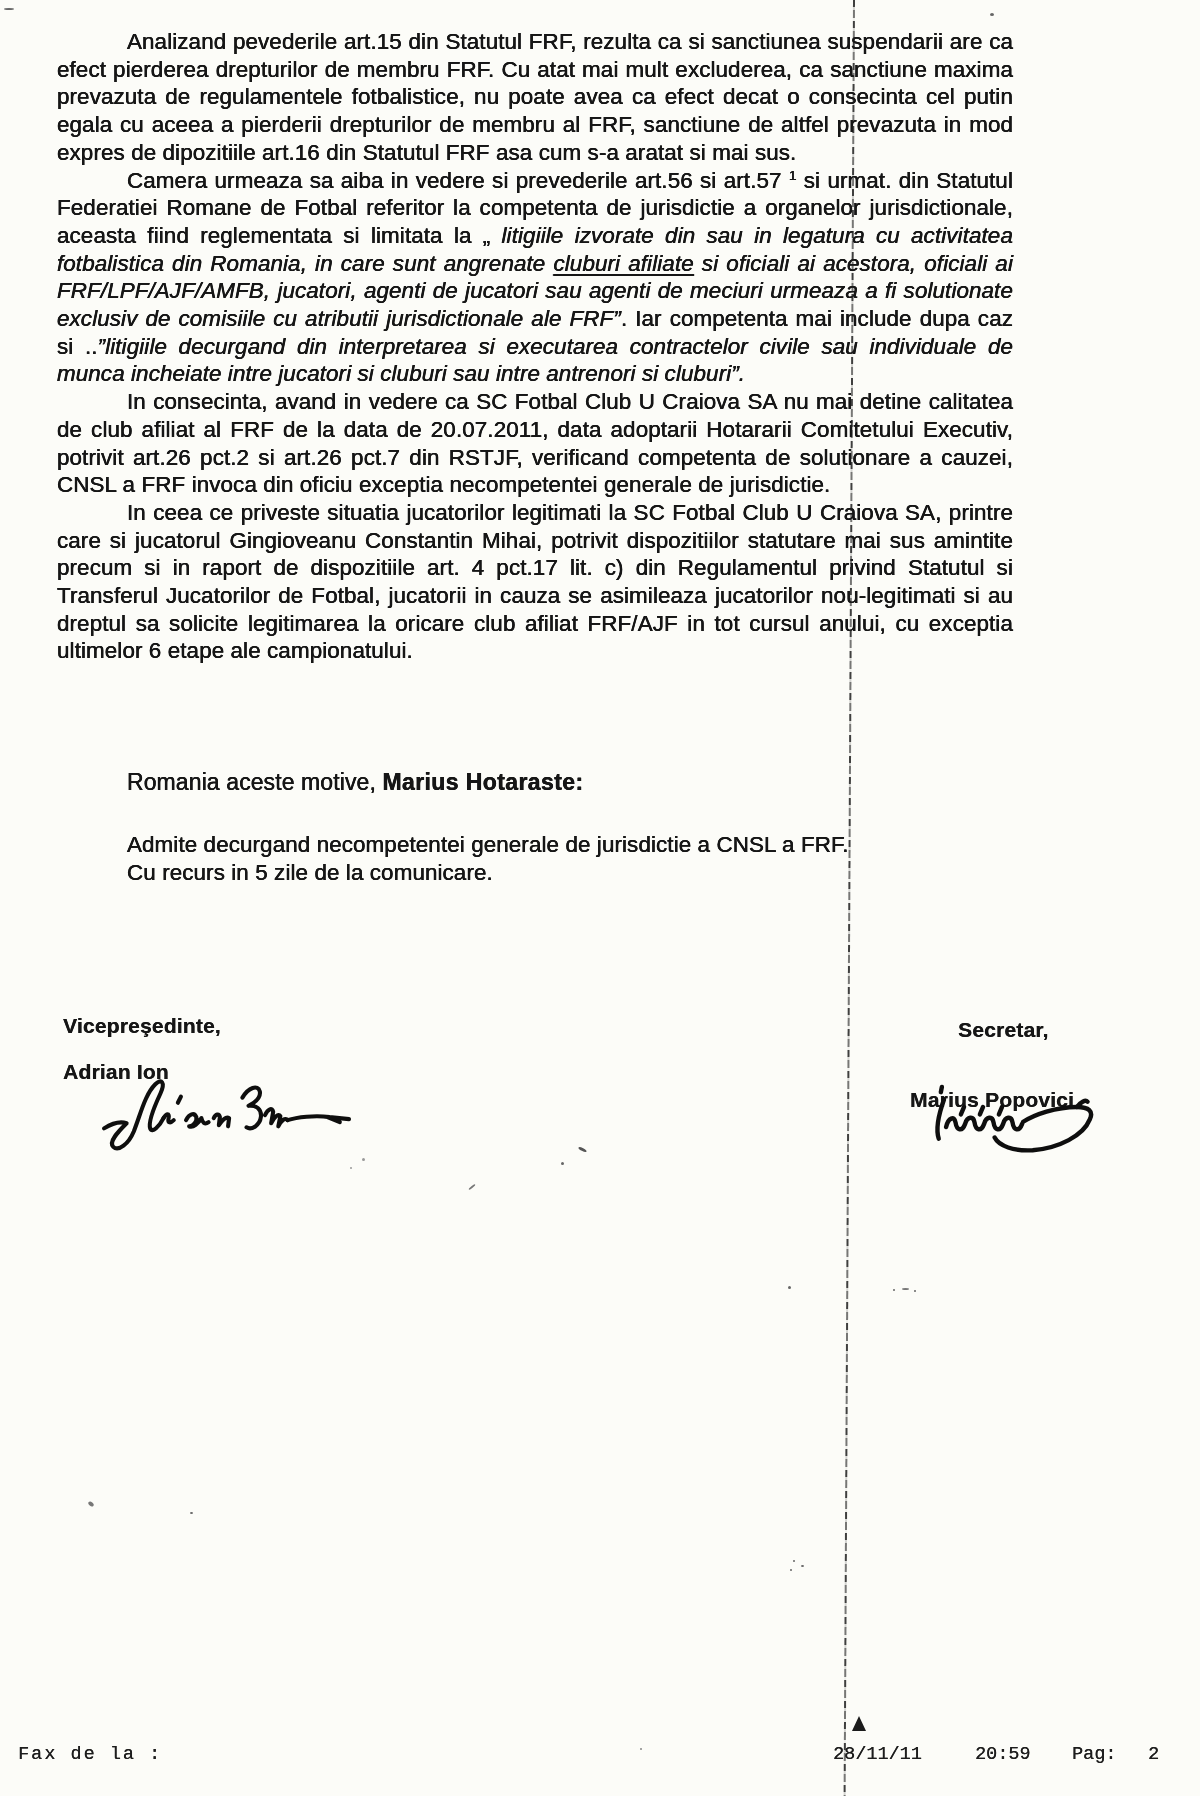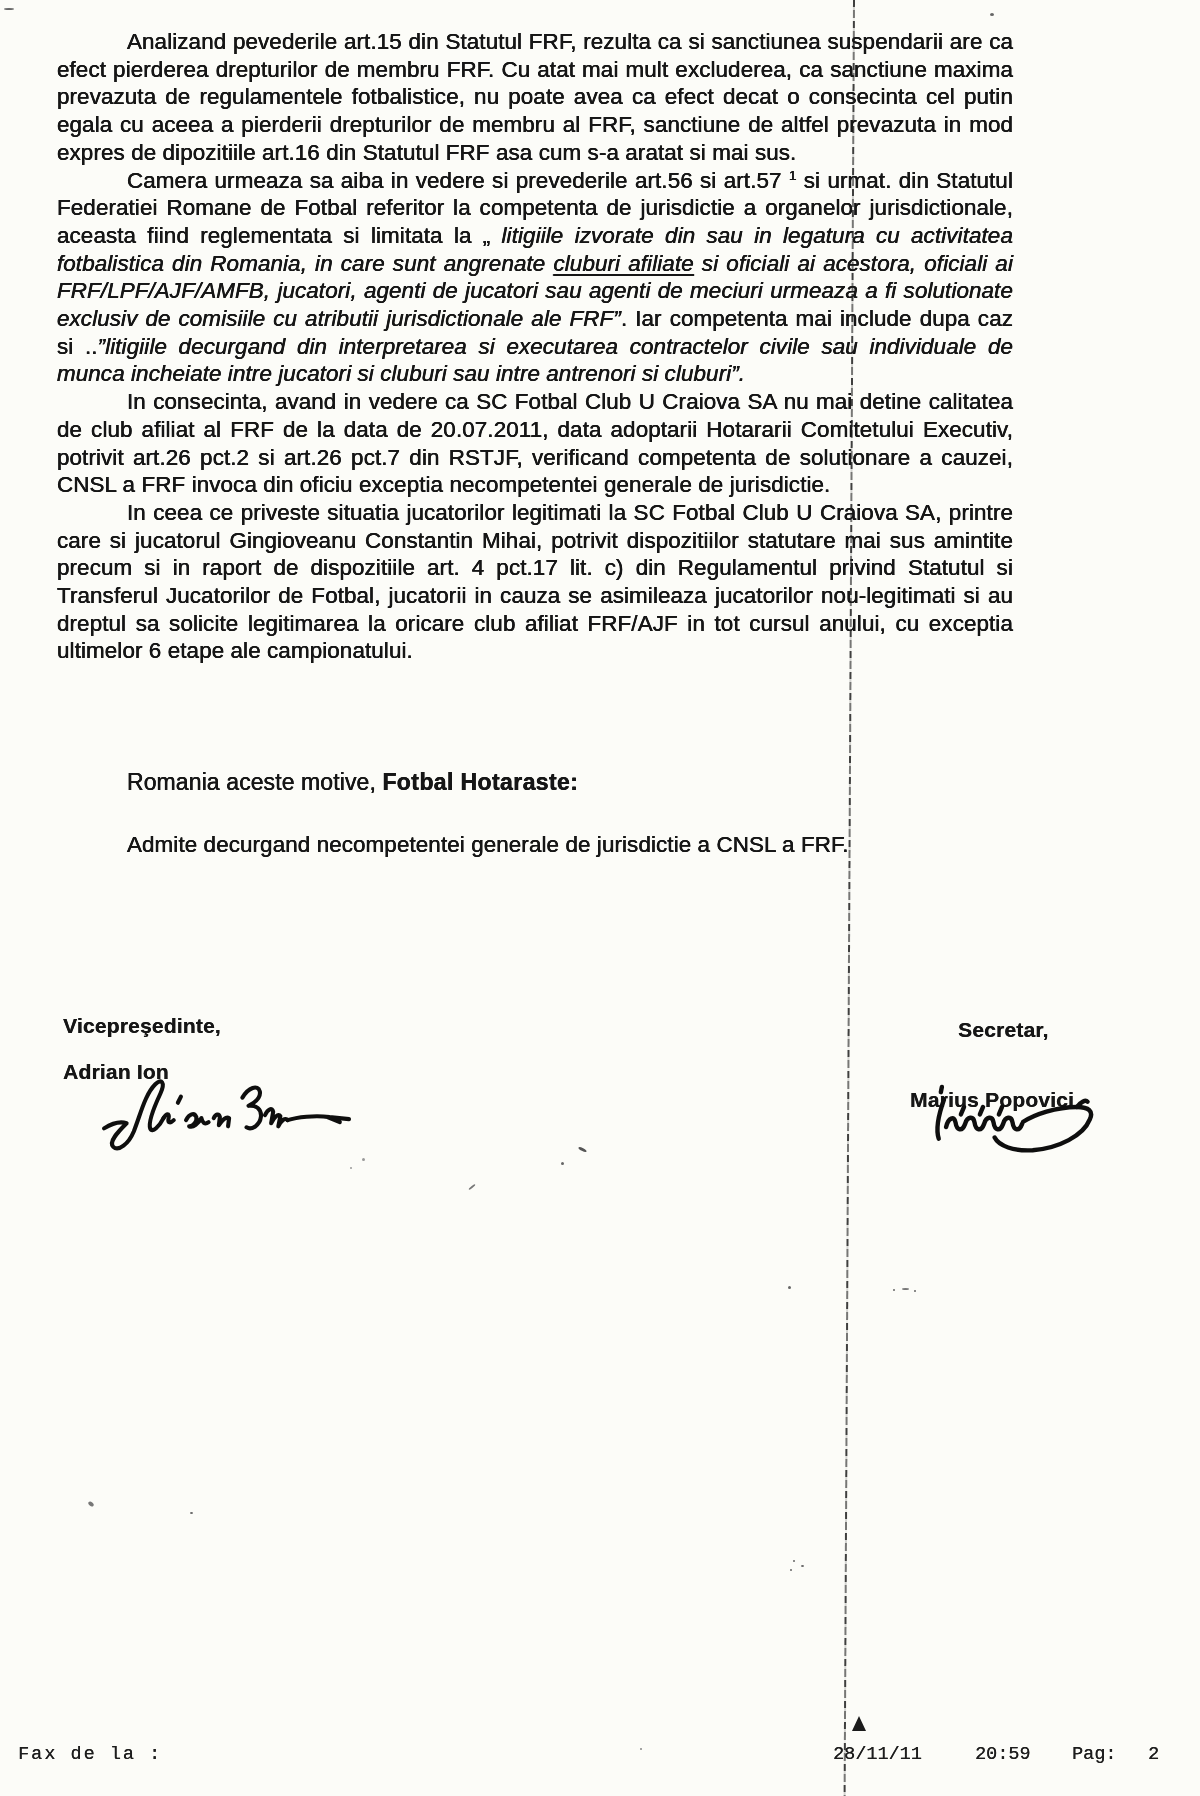--- a/index.html
+++ b/index.html
@@ -72,24 +72,25 @@
 
   <div class="textcol">
     <p class="para">Analizand pevederile art.15 din Statutul FRF, rezulta ca si sanctiunea suspendarii are ca efect pierderea drepturilor de membru FRF. Cu atat mai mult excluderea, ca sanctiune maxima prevazuta de regulamentele fotbalistice, nu poate avea ca efect decat o consecinta cel putin egala cu aceea a pierderii drepturilor de membru al FRF, sanctiune de altfel prevazuta in mod expres de dipozitiile art.16 din Statutul FRF asa cum s-a aratat si mai sus.</p>
 
     <p class="para"><span>Camera urmeaza sa aiba in vedere si prevederile art.56 si art.57 </span><span class="sup">1</span><span> si urmat. din Statutul Federatiei Romane de Fotbal referitor la  competenta de jurisdictie a organelor jurisdictionale, aceasta fiind reglementata si limitata la „ </span><span class="italic">litigiile izvorate din sau in legatura cu activitatea fotbalistica din Romania, in care sunt angrenate </span><span class="italic u">cluburi afiliate</span><span class="italic"> si oficiali ai acestora, oficiali ai FRF/LPF/AJF/AMFB, jucatori, agenti de jucatori sau agenti de meciuri urmeaza a fi solutionate exclusiv de comisiile cu atributii jurisdictionale ale FRF”</span><span>. Iar competenta mai include dupa caz  si ..</span><span class="italic">”litigiile decurgand din interpretarea si executarea contractelor civile sau individuale de munca incheiate intre jucatori si cluburi sau intre antrenori si cluburi”.</span></p>
 
     <p class="para">In consecinta, avand in vedere ca SC Fotbal Club U Craiova SA nu mai detine calitatea de club afiliat al FRF de la data de 20.07.2011, data adoptarii Hotararii Comitetului Executiv, potrivit art.26 pct.2 si art.26 pct.7 din RSTJF, verificand competenta de solutionare a cauzei, CNSL a FRF invoca din oficiu exceptia necompetentei generale de jurisdictie.</p>
 
     <p class="para">In ceea ce priveste situatia jucatorilor legitimati la SC Fotbal Club U Craiova SA, printre care si jucatorul Gingioveanu Constantin Mihai, potrivit dispozitiilor statutare mai sus amintite precum si in raport de dispozitiile art. 4 pct.17 lit. c) din Regulamentul privind Statutul si Transferul Jucatorilor de Fotbal, jucatorii in cauza se asimileaza jucatorilor nou-legitimati si au dreptul sa solicite legitimarea la oricare club afiliat FRF/AJF in tot cursul anului, cu exceptia ultimelor 6 etape ale campionatului.</p>
 
-    <p class="para ruling-head"><span>Romania aceste motive, </span><span class="ruling-title">Fotbal Hotaraste:</span></p>
+    <p class="para ruling-head"><span>Romania aceste motive, </span><span class="ruling-title">Marius Hotaraste:</span></p>
 
     <div class="ruling-body">
       <div>Admite decurgand necompetentei generale de jurisdictie a CNSL a FRF.</div>
+      <div>Cu recurs in 5 zile de la comunicare.</div>
     </div>
   </div>
 
   <div class="sig-role" style="left:63px; top:1014px;">Vicepreşedinte,</div>
   <div class="sig-name" style="left:63px; top:1060px;">Adrian Ion</div>
 
   <svg class="sig-svg" style="left:95px; top:1072px;" width="260" height="82" viewBox="0 0 252 80">
     <g stroke-width="4">
       <path d="M8,55 C16,50 24,48 30,50 C22,58 12,68 17,73 C22,78 32,70 37,58 C44,40 48,22 58,12 C64,6 68,10 63,21 C56,36 51,49 53,55 C55,60 62,53 66,45"></path>
       <path d="M66,45 C69,40 72,40 71,45 C70,49 72,51 76,47"></path>

